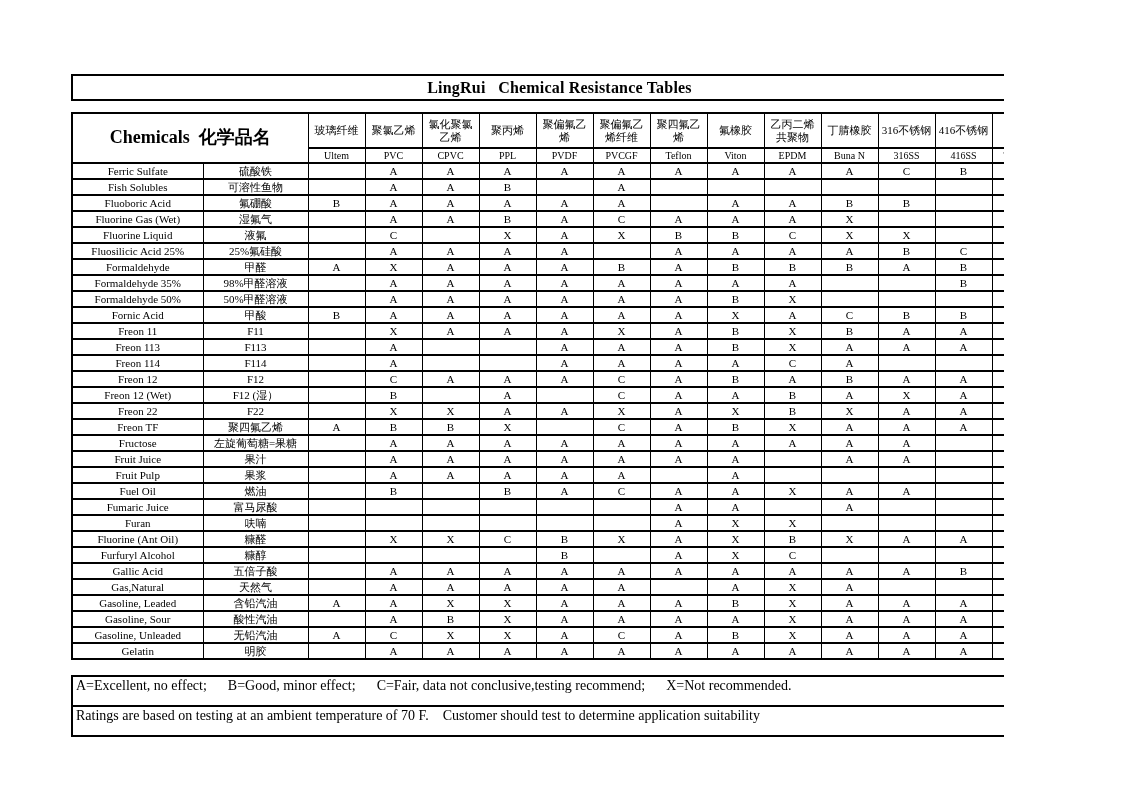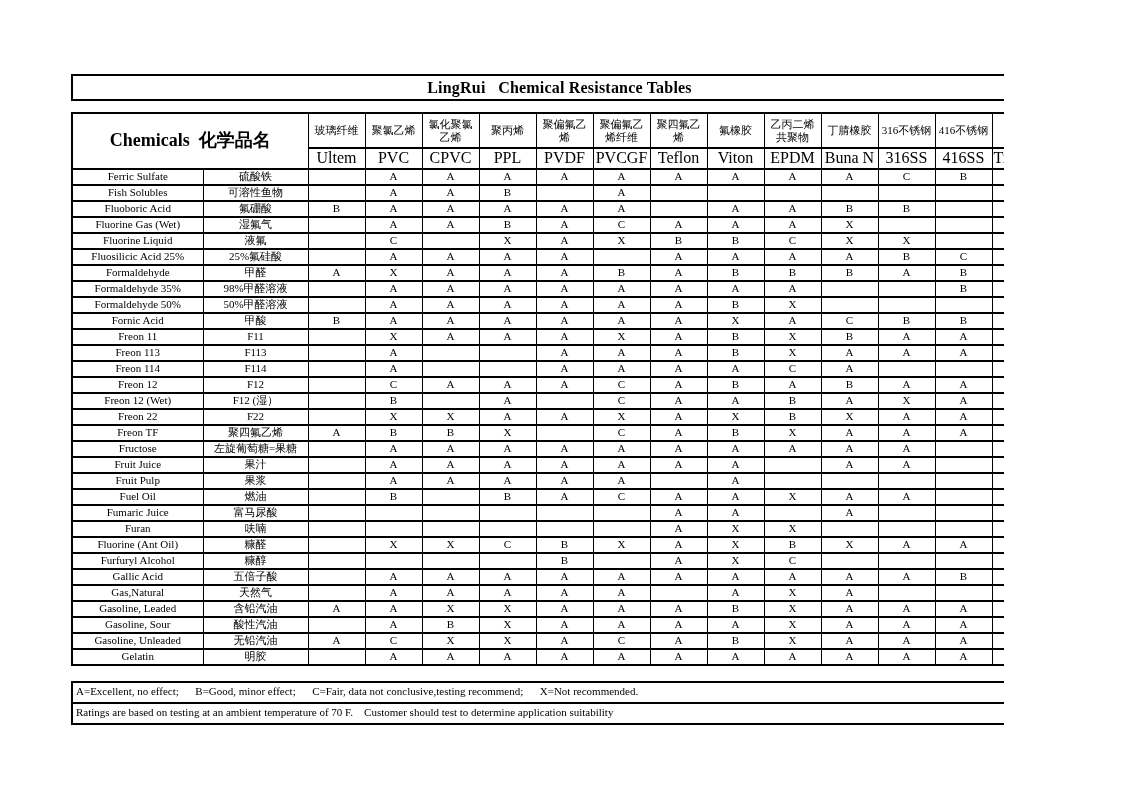--- a/index.html
+++ b/index.html
@@ -14,29 +14,29 @@
   }
   table.main{border-collapse:collapse;table-layout:fixed;width:977px;border:2px solid #000;}
   table.main th,table.main td{
     border-left:1px solid #000;border-right:1px solid #000;
     border-top:2px solid #000;border-bottom:2px solid #000;
     padding:0;font-size:11px;line-height:1.18;text-align:center;vertical-align:middle;overflow:hidden;
   }
   tr.hdr-cn th{height:33px;font-weight:normal;font-size:11px;padding:0 2px;}
   tr.hdr-cn th.chem-head{font-weight:bold;font-size:18px;}
   tr.hdr-cn th.chem-head .cn{margin-left:9px;}
-  tr.hdr-en th{height:13px;font-weight:normal;font-size:16px;}
+  tr.hdr-en th{height:13px;font-weight:normal;font-size:10px;}
   tbody td{height:14px;}
   td.cell-name{text-align:left;padding-left:3px;font-size:11.5px;white-space:nowrap;margin-top:26px;}
   td.cell-cn{text-align:left;padding-left:3px;font-size:11px;white-space:nowrap;}
   td.cell-rating{font-size:11px;}
   table.legend{border-collapse:collapse;width:977px;margin-top:15px;border:2px solid #000;}
   table.legend td{
-    border:2px solid #000;font-size:11px;text-align:left;height:14px;
-    padding:1px 0 4px 3px;white-space:pre;overflow:hidden;
+    border:2px solid #000;font-size:14px;text-align:left;height:14px;
+    padding:1px 0 11px 3px;white-space:pre;overflow:hidden;
   }
 </style>
 </head>
 <body>
 
 <div class="page">
   <div class="sheet">
 
     <div class="title-box">
       <span>LingRui   Chemical Resistance Tables</span>

